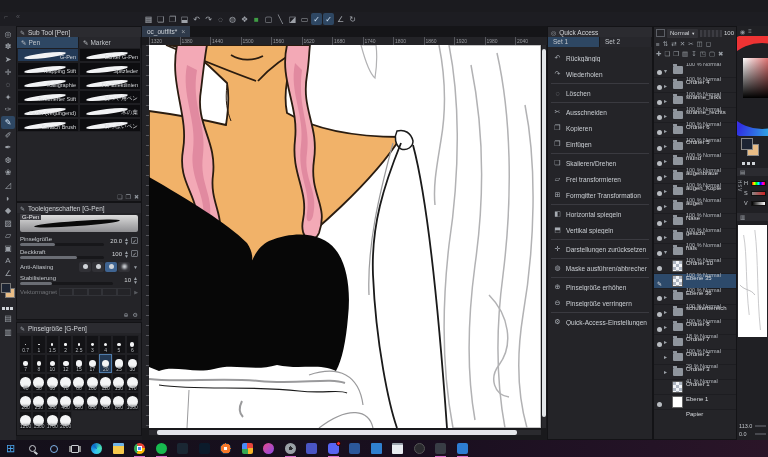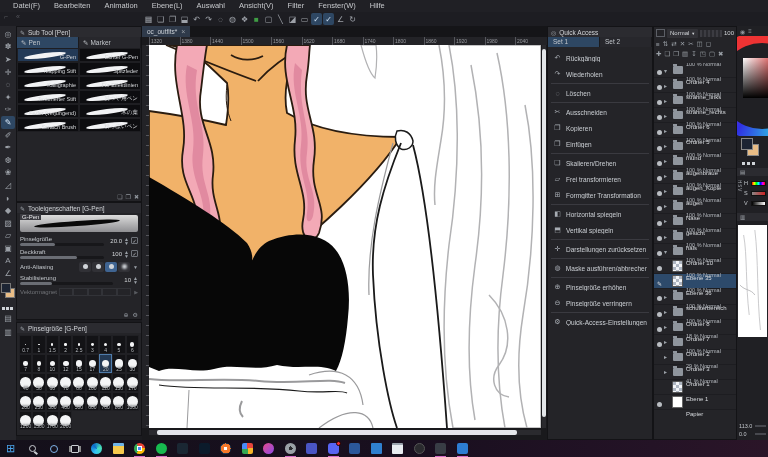--- a/index.html
+++ b/index.html
@@ -224,32 +224,20 @@
   .tb[data-icon="notepad"] .g { background:linear-gradient(#9aa3ad 20%,#e8ecf0 20%); border-radius:1px; }
   .tb[data-icon="epic"] .g { background:#2a2a2e; border-radius:50%; border:1px solid #555; }
   .tb[data-icon="clip-studio"] .g { background:#383d45; color:#f0f0f2; font-size:7px; }
   .tb[data-icon="photo-app"] .g { background:#2d7dd2; color:#fff; font-size:5px; }
 </style>
 </head>
 <body>
 
 <div id="app">
 
-  <div id="menubar">
-
-  <span class="menu-item">Datei(F)</span>
-      <span class="menu-item">Bearbeiten</span>
-      <span class="menu-item">Animation</span>
-      <span class="menu-item">Ebene(L)</span>
-      <span class="menu-item">Auswahl</span>
-      <span class="menu-item">Ansicht(V)</span>
-      <span class="menu-item">Filter</span>
-      <span class="menu-item">Fenster(W)</span>
-      <span class="menu-item">Hilfe</span>
-    </div>
 
   <div id="toolbar">
     <span class="tb-dim">⌐ «</span>
     <div class="tb-icons">
 
     <span class="tbi" data-icon="show-grid">
           <i>▦</i>
         </span>
         <span class="tbi" data-icon="new-canvas">
           <i>❏</i>

